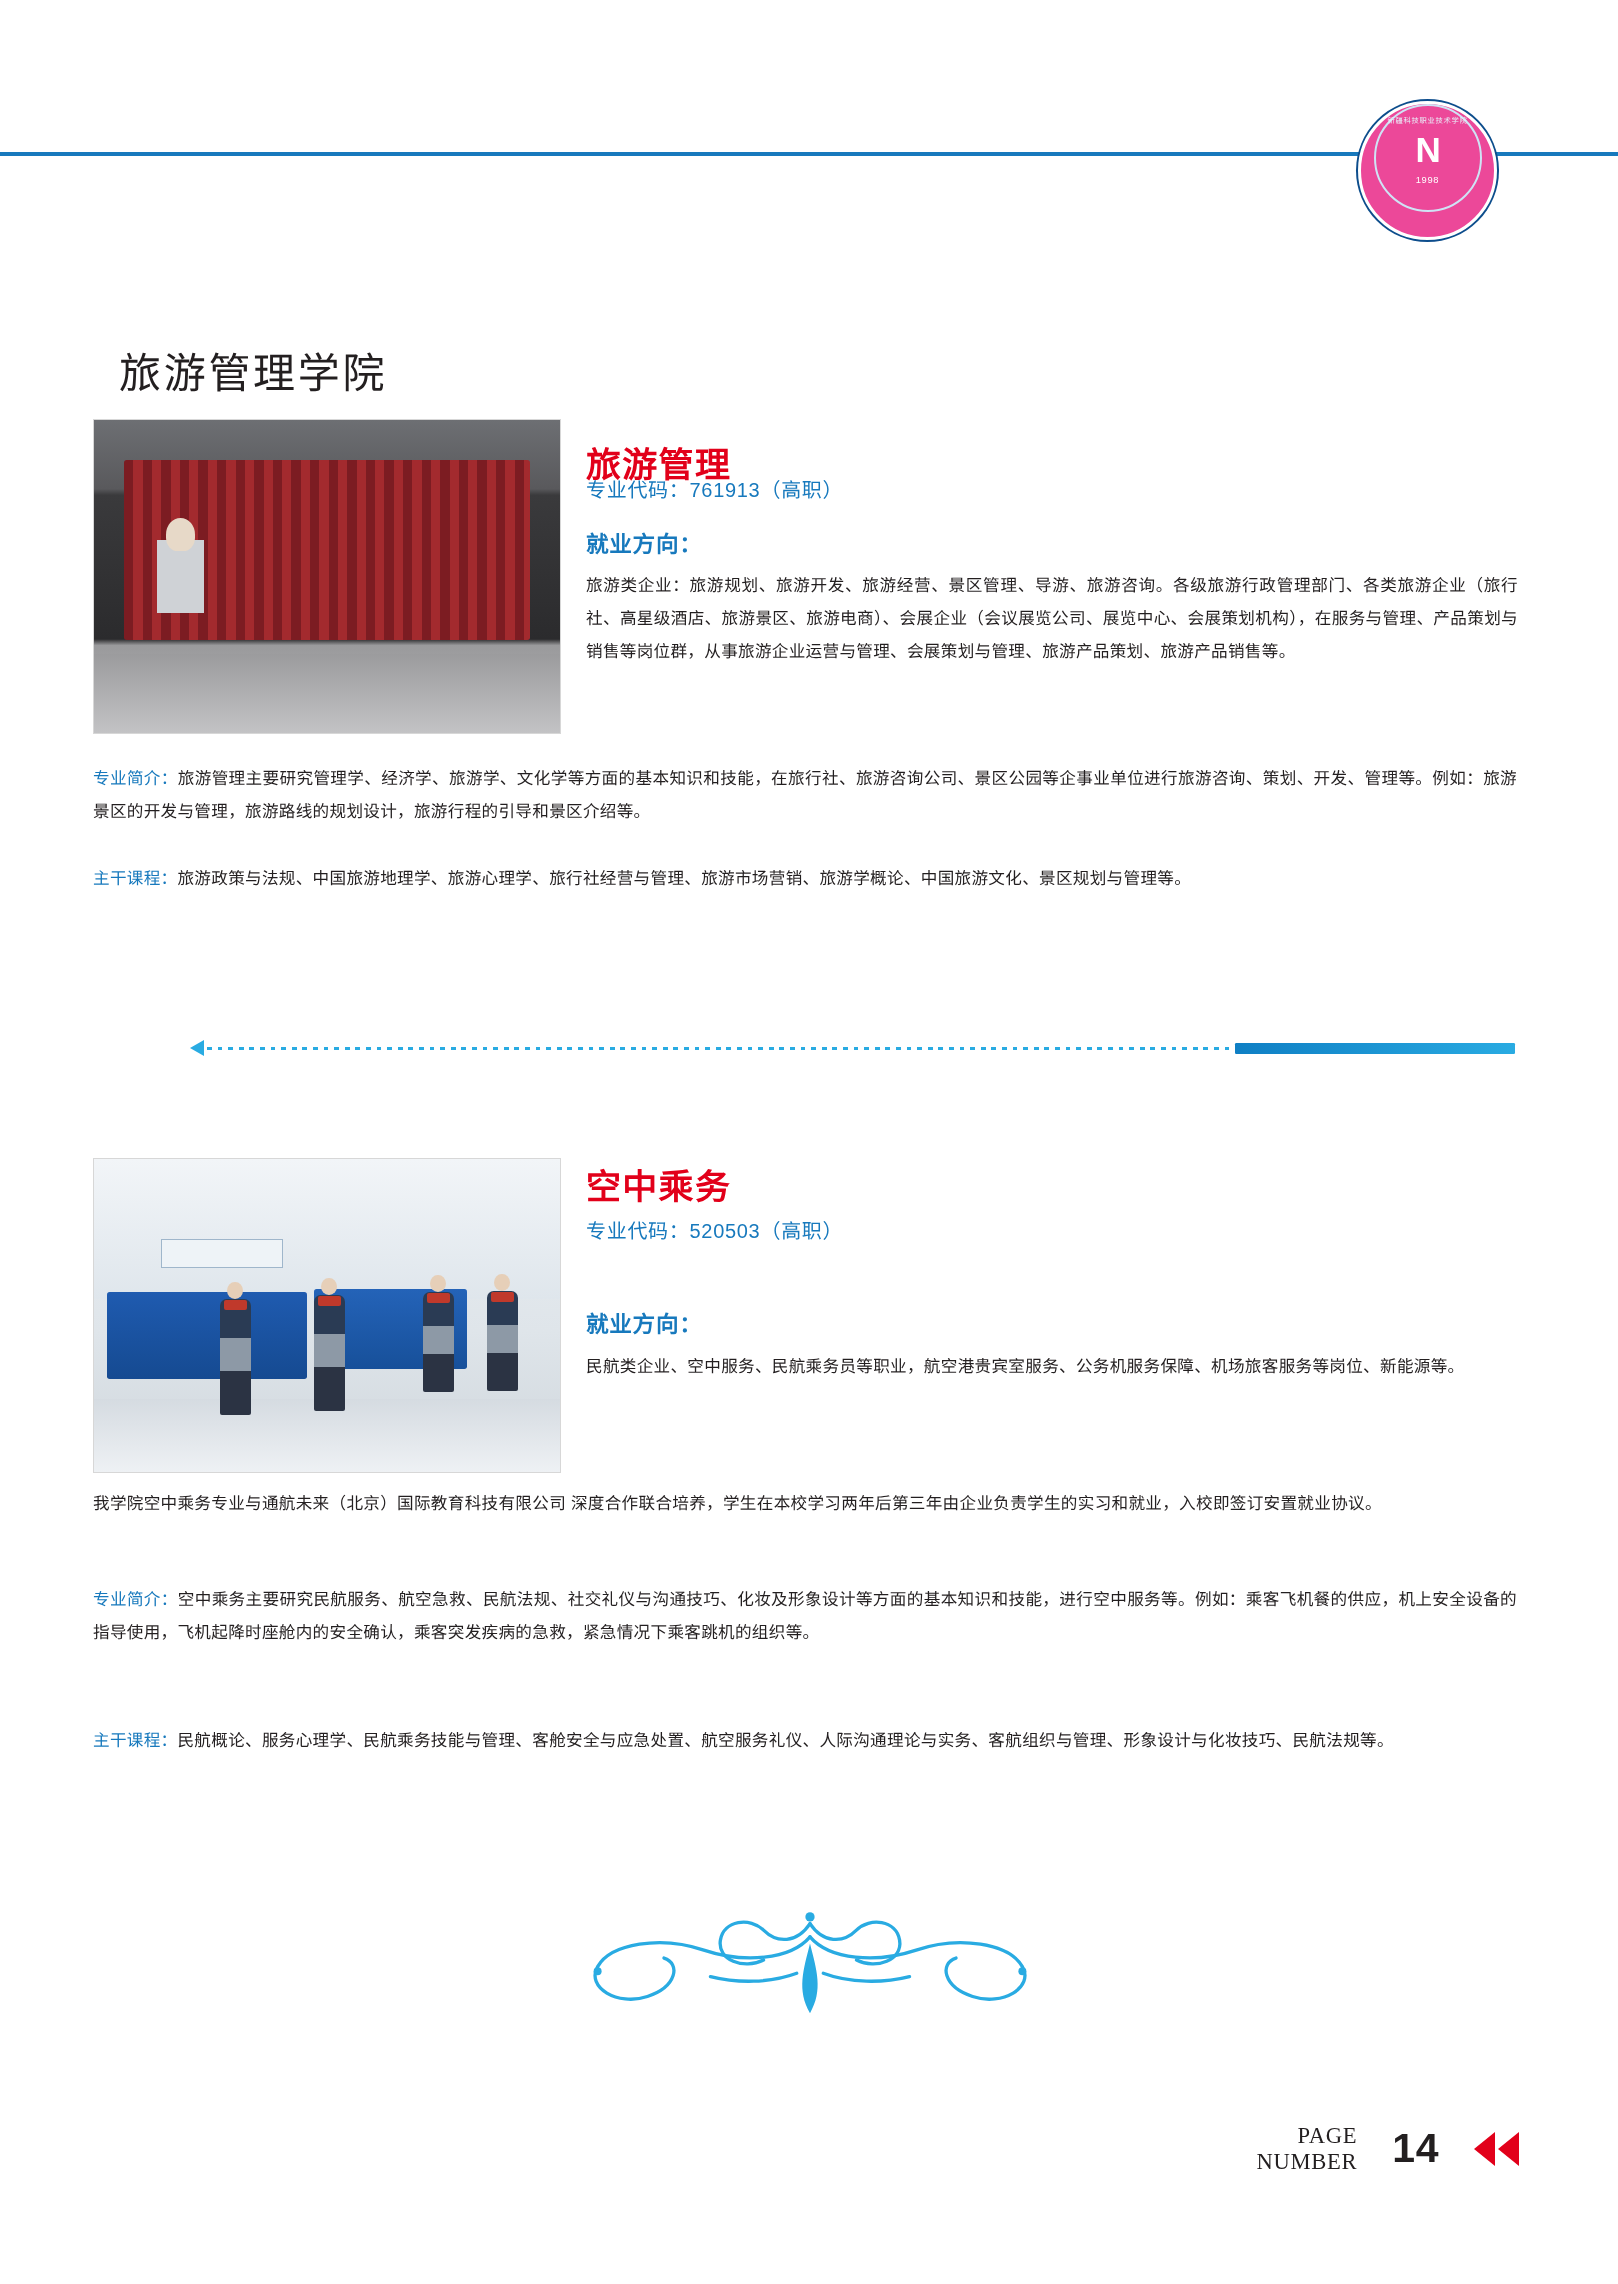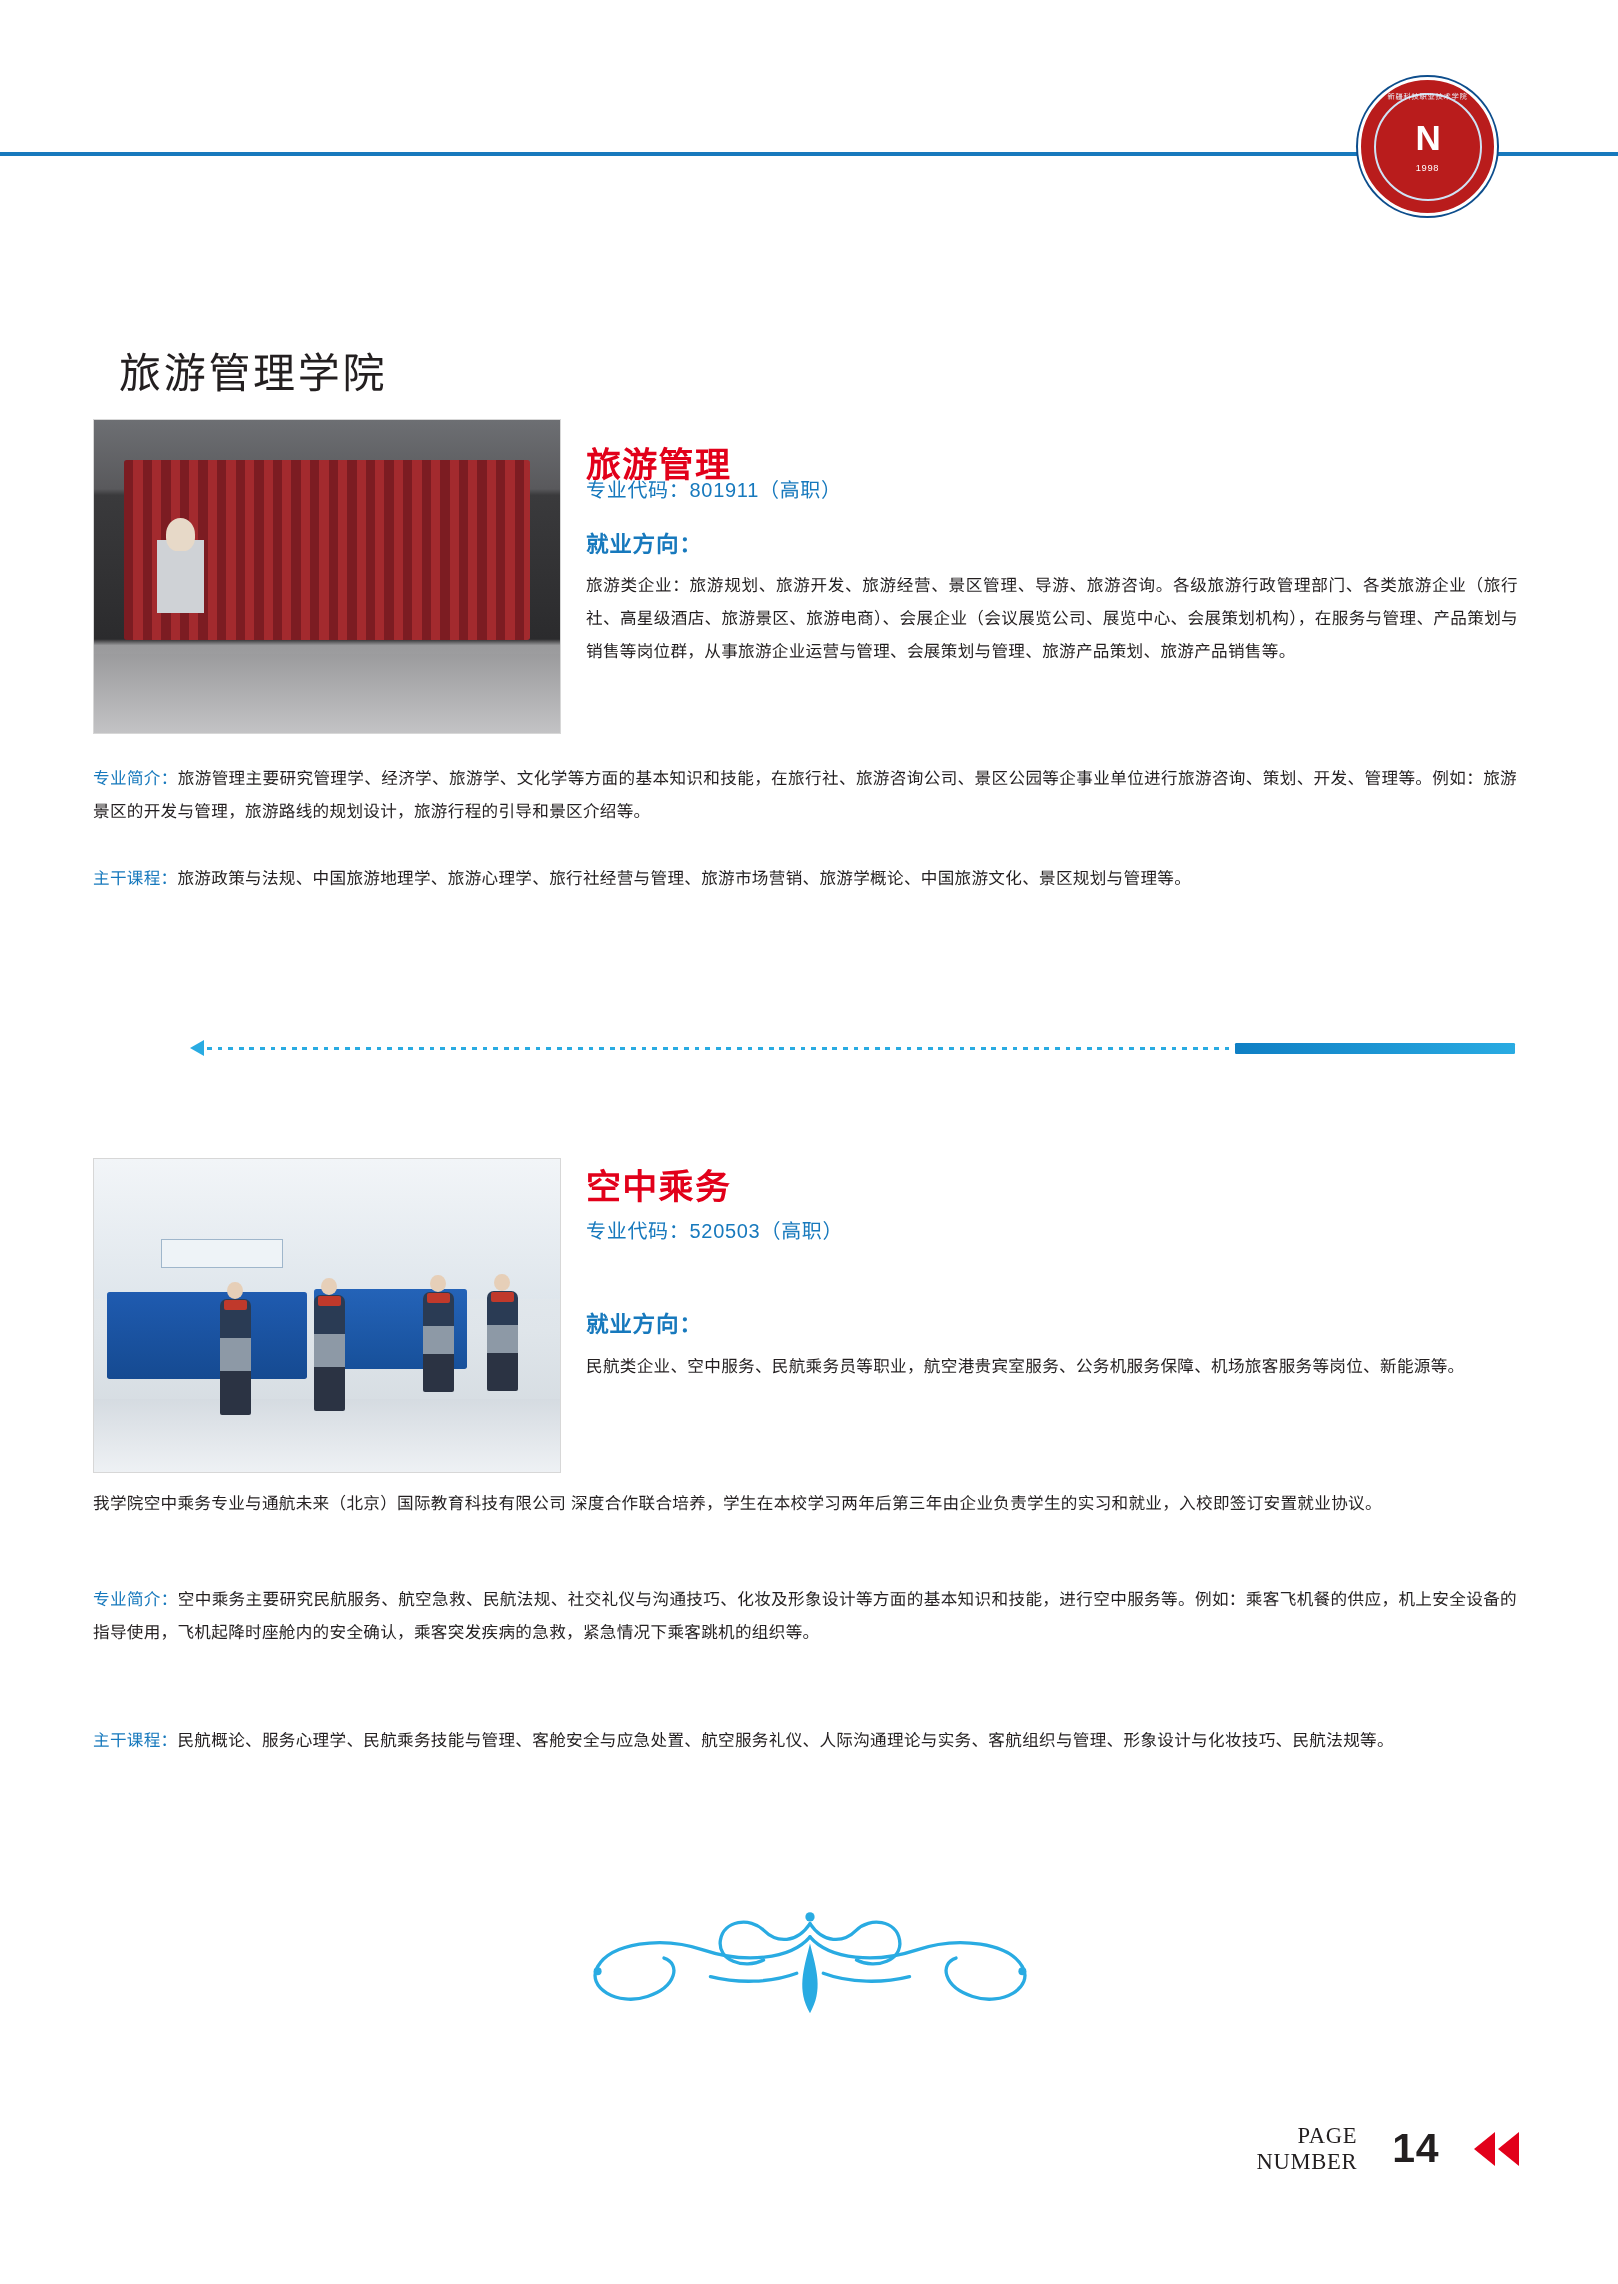--- a/index.html
+++ b/index.html
@@ -21,29 +21,29 @@
     position: absolute;
     left: 0;
     top: 152px;
     width: 1619px;
     height: 4px;
     background: #1779bd;
   }
   .logo-badge {
     position: absolute;
     left: 1358px;
-    top: 77px;
+    top: 101px;
     width: 133px;
     height: 133px;
     border-radius: 50%;
-    background: #b91c1c;
+    background: #ec4899;
     border: 3.3px solid #ffffff;
     box-shadow: 0 0 0 2px #0d4d8c;
     display: flex;
-    align-items: center;
+    align-items: flex-start;
     justify-content: center;
   }
   .logo-inner {
     width: 104px;
     height: 104px;
     border-radius: 50%;
     border: 2px solid #cfe3f5;
     display: flex;
     flex-direction: column;
     align-items: center;
@@ -340,21 +340,21 @@
 
 <div class="photo" id="photo-1">
   <div class="stage-floor"></div>
   <div class="stage-curtain"></div>
   <div class="stage-podium"></div>
   <div class="stage-person"></div>
 </div>
 
 <div class="major-title" style="left:586px; top:436px;text-align:right;">旅游管理</div>
 
-<div class="major-code" style="left:586px; top:474px;">专业代码：801911（高职）</div>
+<div class="major-code" style="left:586px; top:474px;">专业代码：761913（高职）</div>
 
 <div class="sub-head" style="left:586px; top:526px;">就业方向：</div>
 
 <div class="body-text" style="left:586px; top:569px; width:932px;">旅游类企业：旅游规划、旅游开发、旅游经营、景区管理、导游、旅游咨询。各级旅游行政管理部门、各类旅游企业（旅行社、高星级酒店、旅游景区、旅游电商）、会展企业（会议展览公司、展览中心、会展策划机构），在服务与管理、产品策划与销售等岗位群，从事旅游企业运营与管理、会展策划与管理、旅游产品策划、旅游产品销售等。</div>
 
 <div class="body-text" style="left:93px; top:762px; width:1424px;">
   <span class="label-blue">专业简介：</span><span>旅游管理主要研究管理学、经济学、旅游学、文化学等方面的基本知识和技能，在旅行社、旅游咨询公司、景区公园等企事业单位进行旅游咨询、策划、开发、管理等。例如：旅游景区的开发与管理，旅游路线的规划设计，旅游行程的引导和景区介绍等。</span>
 </div>
 
 <div class="body-text" style="left:93px; top:862px; width:1424px;">

